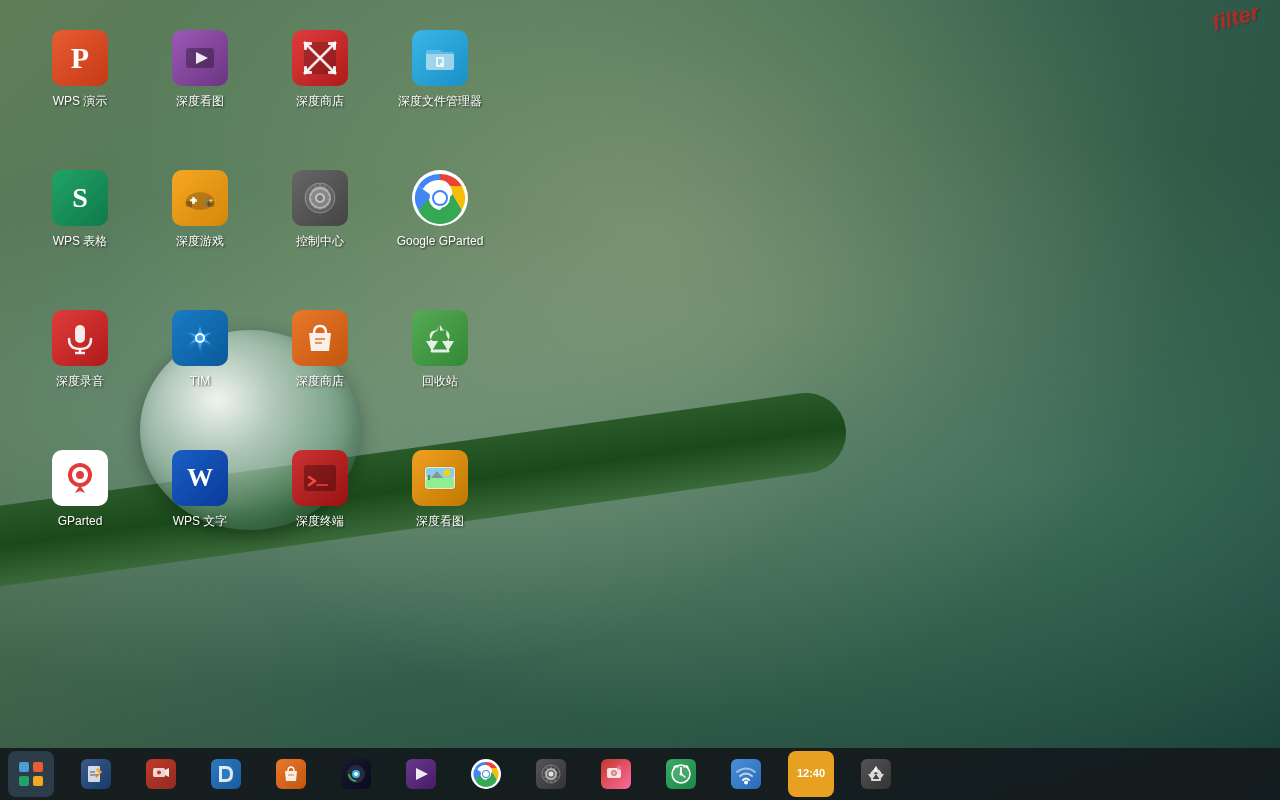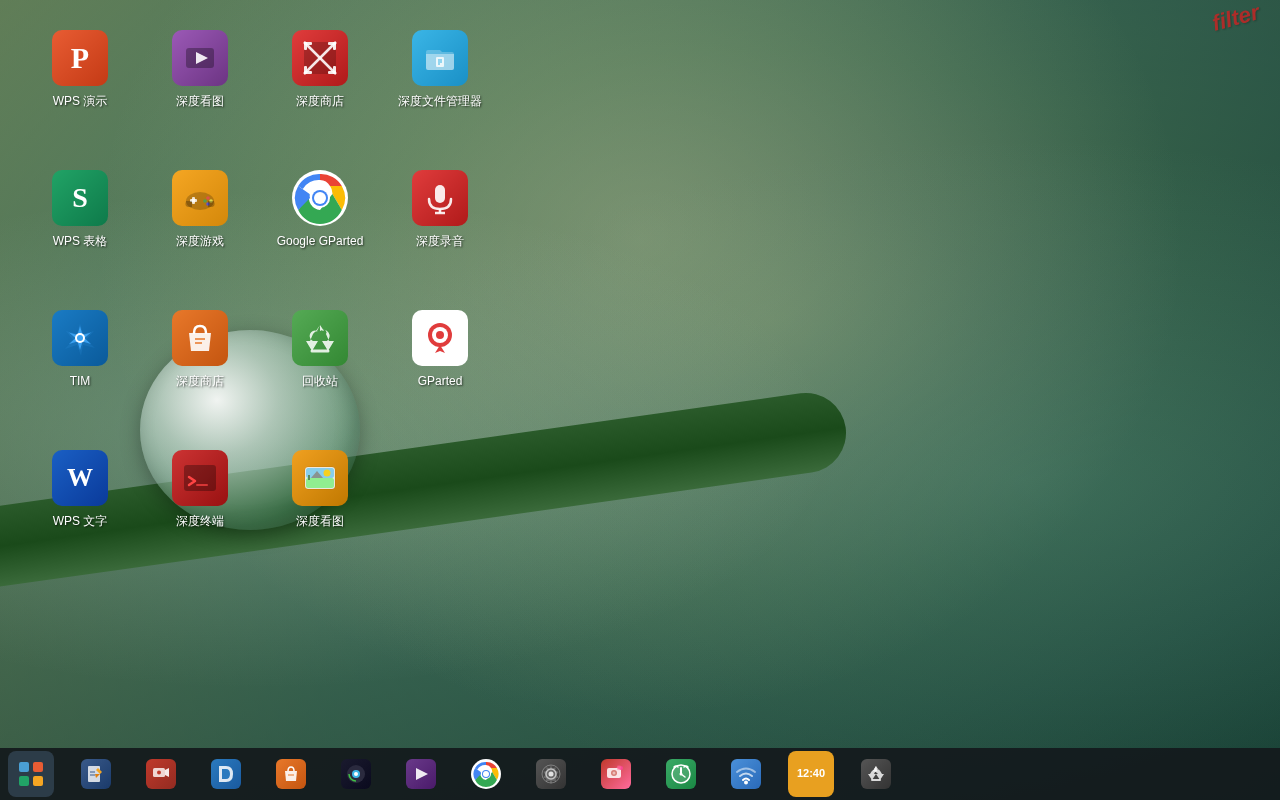--- a/index.html
+++ b/index.html
@@ -321,20 +321,33 @@
           <circle cx="27" cy="25" r="1.8" fill="#5050e0" opacity="0.9"></circle>
           <circle cx="30" cy="22" r="1.8" fill="#e0e050" opacity="0.9"></circle>
 
           <path d="M5,22 Q3,28 8,28 L11,28 L11,22 Z" fill="rgba(0,0,0,0.25)"></path>
           <path d="M33,22 Q35,28 30,28 L27,28 L27,22 Z" fill="rgba(0,0,0,0.25)"></path>
         </svg>
       </div>
       <div class="icon-label">深度游戏</div>
     </div>
 
+    <div class="desktop-icon">
+      <div class="icon-img icon-control-center">
+        <svg width="38" height="38" viewBox="0 0 38 38">
+          <circle cx="19" cy="19" r="15" fill="rgba(255,255,255,0.1)" stroke="rgba(255,255,255,0.3)" stroke-width="1"></circle>
+
+          <path d="M19,4 L21,8 L25,6 L24,10 L28,10 L26,14 L30,15 L27,18 L30,21 L26,22 L28,26 L24,26 L25,30 L21,28 L19,32 L17,28 L13,30 L14,26 L10,26 L12,22 L8,21 L11,18 L8,15 L12,14 L10,10 L14,10 L13,6 L17,8 Z" fill="rgba(255,255,255,0.15)"></path>
+          <circle cx="19" cy="19" r="10" fill="rgba(255,255,255,0.08)" stroke="rgba(255,255,255,0.4)" stroke-width="2"></circle>
+          <circle cx="19" cy="19" r="5" fill="rgba(255,255,255,0.5)"></circle>
+          <circle cx="19" cy="19" r="3" fill="rgba(100,100,100,0.8)"></circle>
+        </svg>
+      </div>
+      <div class="icon-label">控制中心</div>
+    </div>
 
     <div class="desktop-icon">
       <div class="icon-img" style="background: white; border-radius: 50%;">
         <svg class="chrome-icon-svg" viewBox="0 0 52 52">
 
           <circle cx="26" cy="26" r="24" fill="white"></circle>
 
           <path d="M26,2 A24,24 0 0,1 47.8,14 L36,14 A12,12 0 0,0 26,8 Z" fill="#EA4335"></path>
           <path d="M47.8,14 A24,24 0 0,1 47.8,38 L38.4,22 A12,12 0 0,0 36,14 Z" fill="#FBBC05"></path>
           <path d="M47.8,38 A24,24 0 0,1 4.2,38 L15.6,22 A12,12 0 0,0 26,38 L38.4,22 Z" fill="#34A853"></path>

